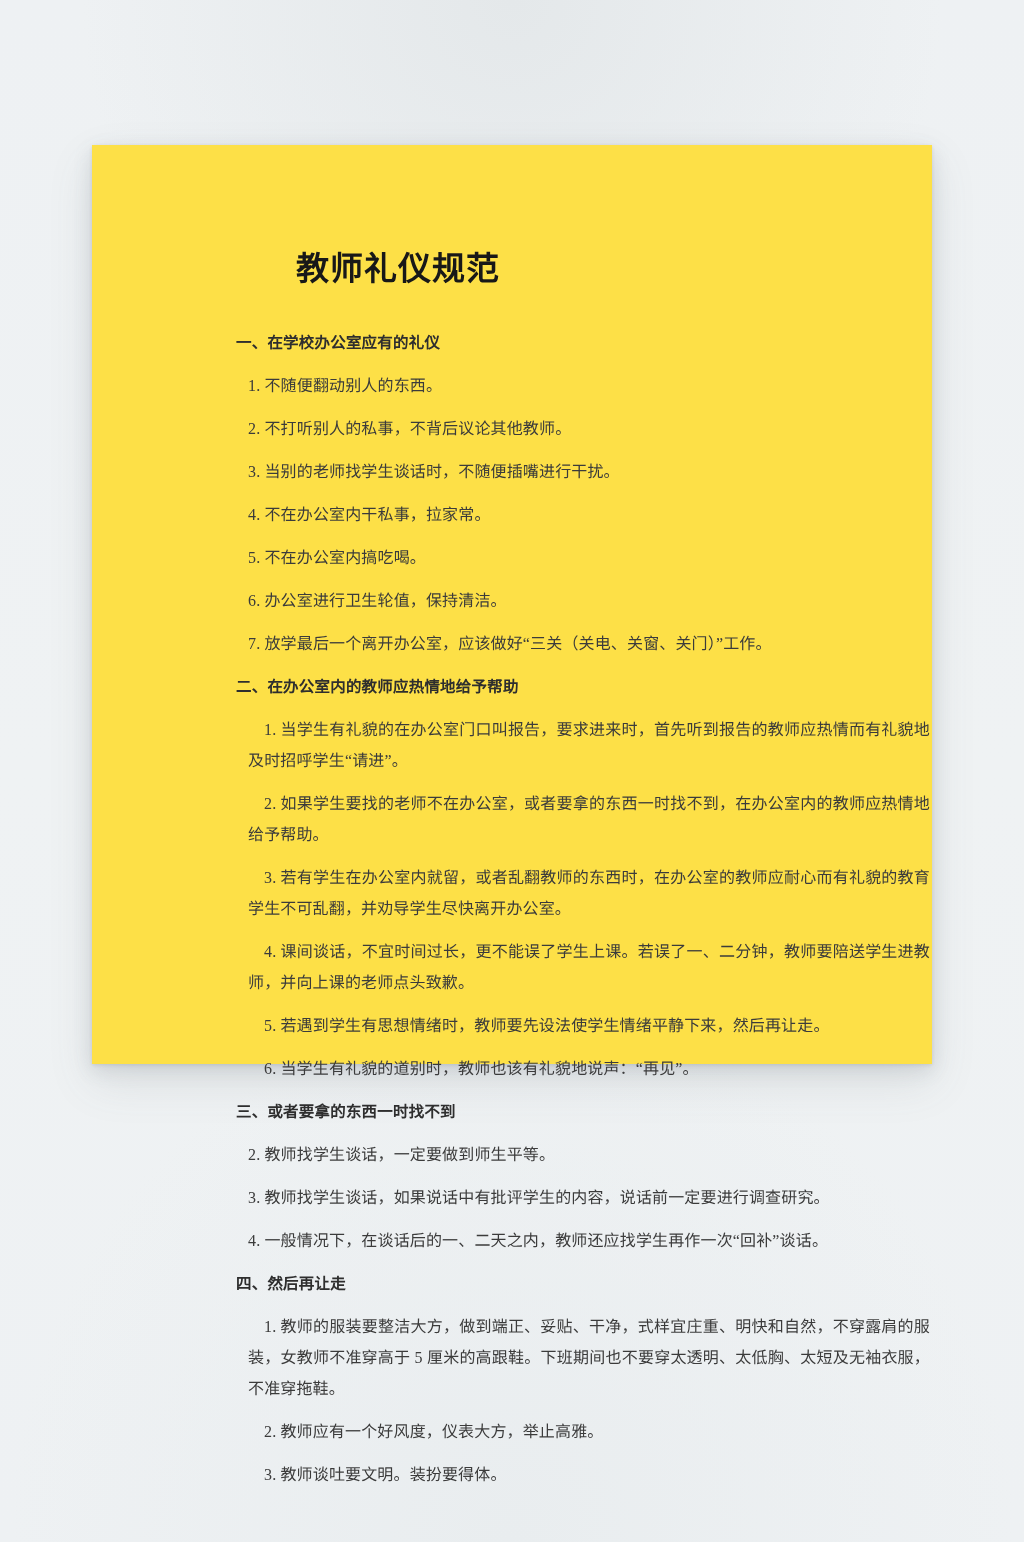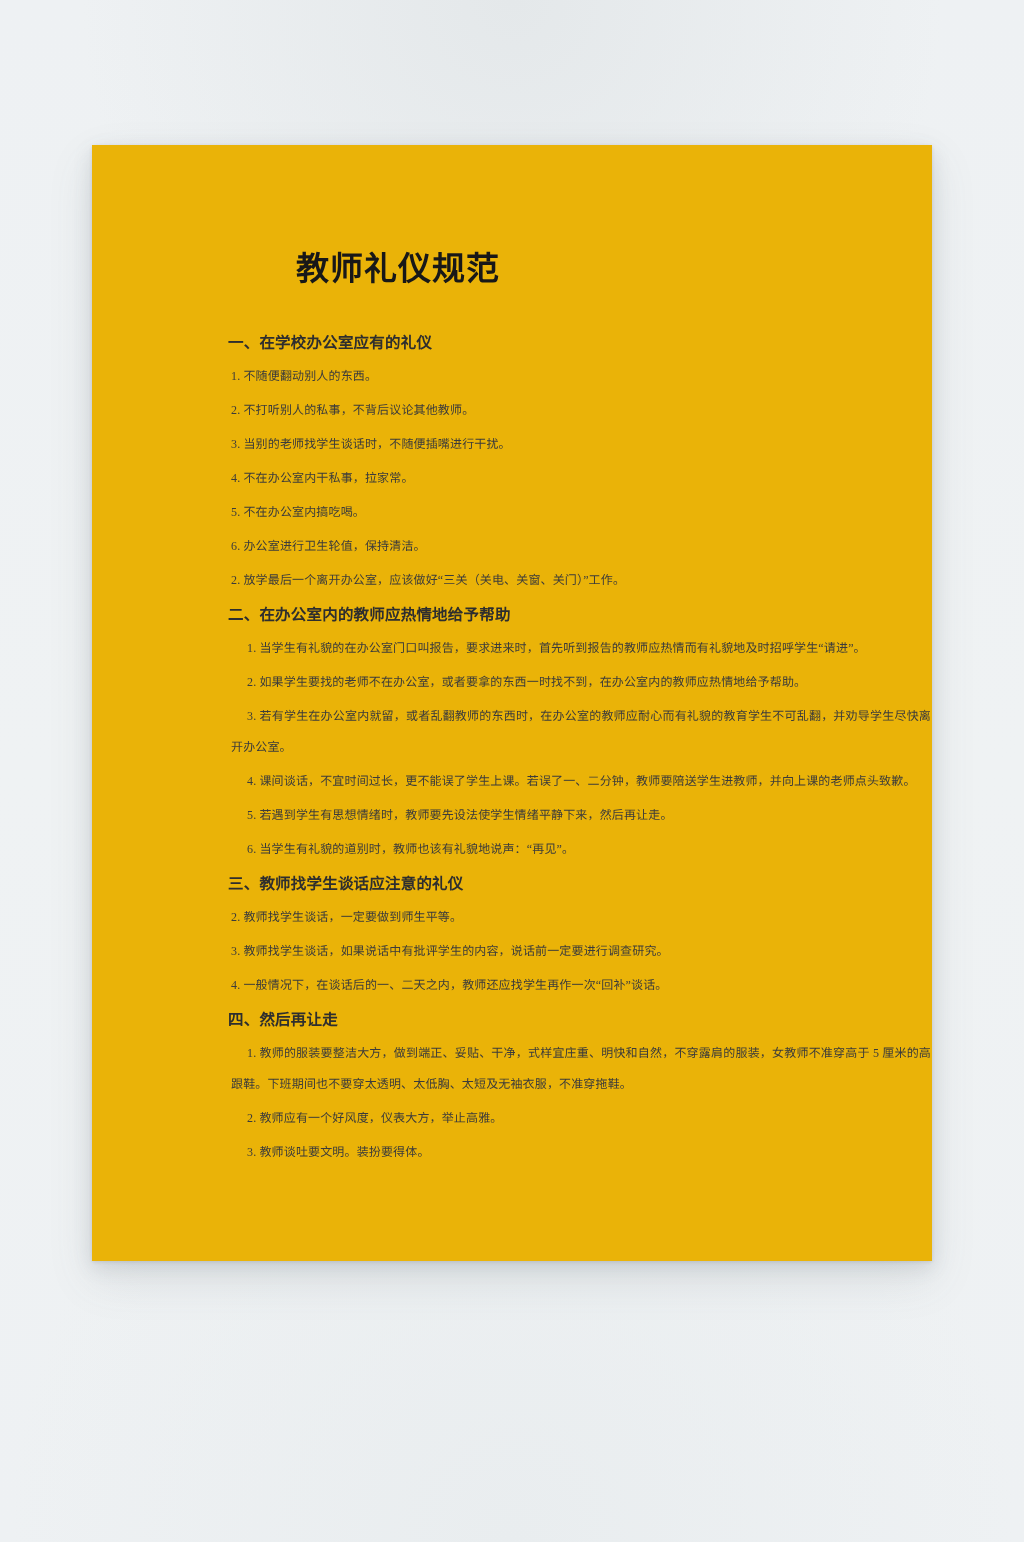--- a/index.html
+++ b/index.html
@@ -25,22 +25,22 @@
       radial-gradient(ellipse 70% 50% at 50% 100%, #e9edef 0%, rgba(238,241,243,0) 70%),
       linear-gradient(180deg, #eef1f3 0%, #eff2f3 50%, #eef1f3 100%);
     z-index: 0;
   }
 
   .page {
     position: absolute;
     left: 92px;
     top: 145px;
     width: 840px;
-    height: 1116px;
-    background: #eab308;
+    height: 919px;
+    background: #fde047;
     box-shadow:
       0 1px 3px rgba(90,100,110,0.16),
       0 6px 18px rgba(90,100,110,0.16),
       0 18px 42px rgba(90,100,110,0.13);
     z-index: 1;
     box-sizing: border-box;
   }
 
   .doc-title {
     font-size: 33px;
@@ -51,42 +51,42 @@
     margin: 0;
     padding: 0;
     position: absolute;
     left: 204px;
     top: 97px;
     white-space: nowrap;
   }
 
   .body-block {
     position: absolute;
-    left: 136px;
+    left: 144px;
     top: 182px;
     width: 706px;
   }
 
   .section-heading {
     font-size: 15.5px;
     font-weight: bold;
     color: #2e2e2e;
     line-height: 31px;
     letter-spacing: 0.2px;
     margin: 0;
     white-space: nowrap;
   }
 
   .item {
-    font-size: 12px;
+    font-size: 16px;
     font-weight: normal;
     color: #3b3b3b;
     line-height: 31px;
     letter-spacing: 0.15px;
-    margin: 3px;
+    margin: 12px;
     text-align: justify;
     text-justify: inter-ideograph;
   }
 
   
   .item.flow {
     text-indent: 16px;
   }
 
   
@@ -107,35 +107,35 @@
   <div class="body-block">
 
     <div>
       <p class="section-heading">一、在学校办公室应有的礼仪</p>
       <p class="item single">1. 不随便翻动别人的东西。</p>
       <p class="item single">2. 不打听别人的私事，不背后议论其他教师。</p>
       <p class="item single">3. 当别的老师找学生谈话时，不随便插嘴进行干扰。</p>
       <p class="item single">4. 不在办公室内干私事，拉家常。</p>
       <p class="item single">5. 不在办公室内搞吃喝。</p>
       <p class="item single">6. 办公室进行卫生轮值，保持清洁。</p>
-      <p class="item single">2. 放学最后一个离开办公室，应该做好“三关（关电、关窗、关门）”工作。</p>
+      <p class="item single">7. 放学最后一个离开办公室，应该做好“三关（关电、关窗、关门）”工作。</p>
     </div>
 
     <div>
       <p class="section-heading">二、在办公室内的教师应热情地给予帮助</p>
       <p class="item flow">1. 当学生有礼貌的在办公室门口叫报告，要求进来时，首先听到报告的教师应热情而有礼貌地及时招呼学生“请进”。</p>
       <p class="item flow">2. 如果学生要找的老师不在办公室，或者要拿的东西一时找不到，在办公室内的教师应热情地给予帮助。</p>
       <p class="item flow">3. 若有学生在办公室内就留，或者乱翻教师的东西时，在办公室的教师应耐心而有礼貌的教育学生不可乱翻，并劝导学生尽快离开办公室。</p>
       <p class="item flow">4. 课间谈话，不宜时间过长，更不能误了学生上课。若误了一、二分钟，教师要陪送学生进教师，并向上课的老师点头致歉。</p>
       <p class="item flow">5. 若遇到学生有思想情绪时，教师要先设法使学生情绪平静下来，然后再让走。</p>
       <p class="item flow">6. 当学生有礼貌的道别时，教师也该有礼貌地说声：“再见”。</p>
     </div>
 
     <div>
-      <p class="section-heading">三、教师找学生谈话应注意的礼仪</p>
+      <p class="section-heading">三、或者要拿的东西一时找不到</p>
       <p class="item single">2. 教师找学生谈话，一定要做到师生平等。</p>
       <p class="item single">3. 教师找学生谈话，如果说话中有批评学生的内容，说话前一定要进行调查研究。</p>
       <p class="item single">4. 一般情况下，在谈话后的一、二天之内，教师还应找学生再作一次“回补”谈话。</p>
     </div>
 
     <div>
       <p class="section-heading">四、然后再让走</p>
       <p class="item flow">1. 教师的服装要整洁大方，做到端正、妥贴、干净，式样宜庄重、明快和自然，不穿露肩的服装，女教师不准穿高于 5 厘米的高跟鞋。下班期间也不要穿太透明、太低胸、太短及无袖衣服，不准穿拖鞋。</p>
       <p class="item flow">2. 教师应有一个好风度，仪表大方，举止高雅。</p>
       <p class="item flow">3. 教师谈吐要文明。装扮要得体。</p>

